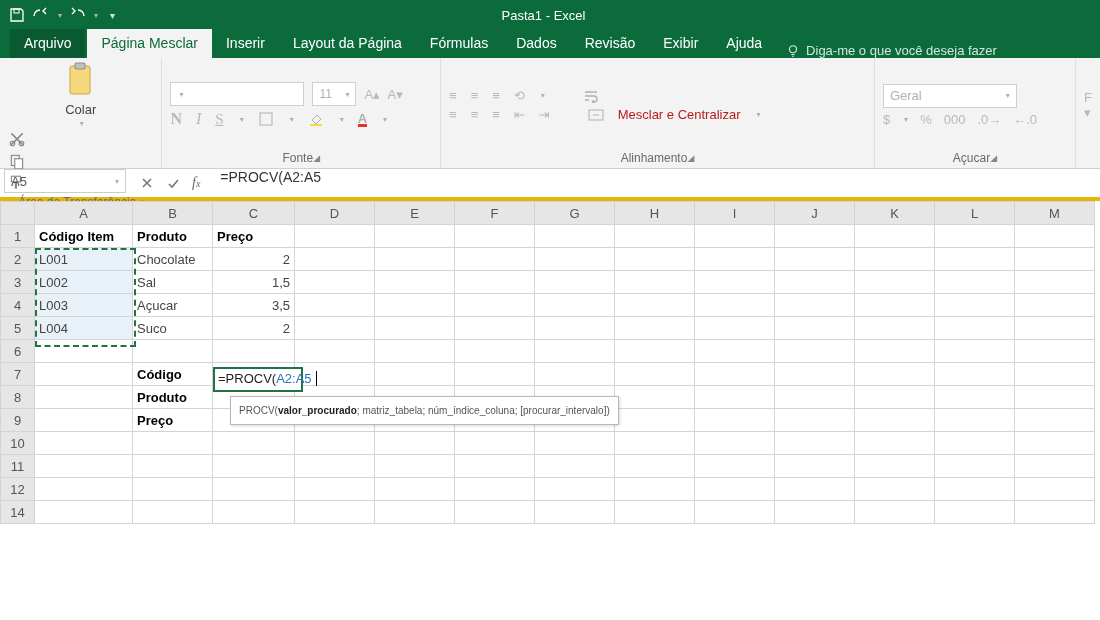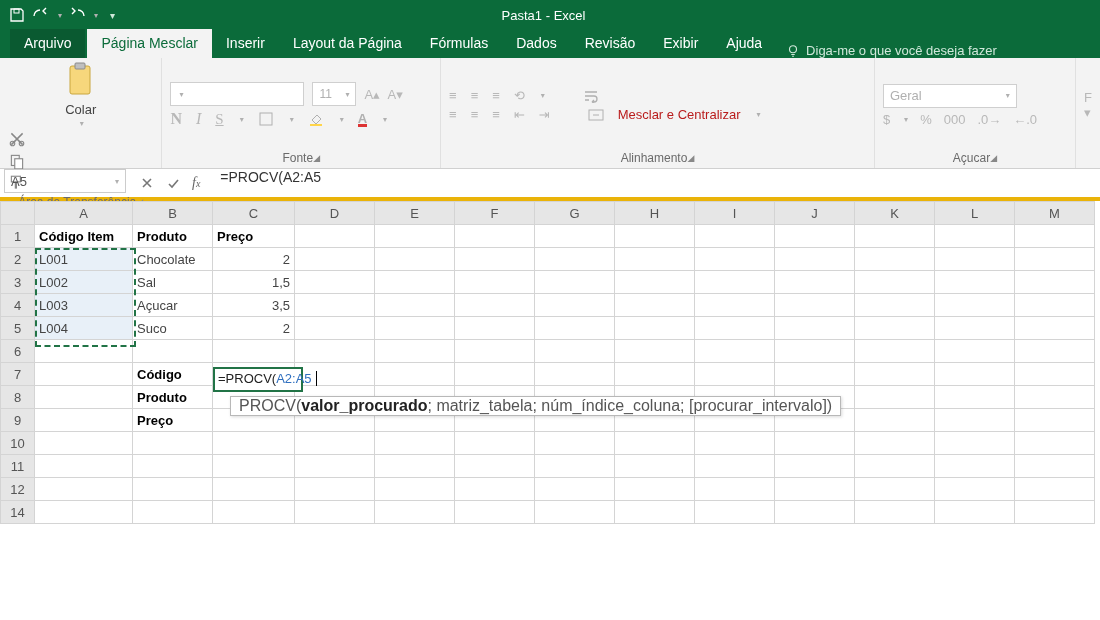--- a/index.html
+++ b/index.html
@@ -37,21 +37,21 @@
   table.grid th,table.grid td{border:1px solid #d4d4d4;height:23px;padding:0 4px;font-size:13px;background:#fff;box-sizing:border-box;overflow:hidden;white-space:nowrap}
   table.grid th{background:#e6e6e6;color:#555;font-weight:400;text-align:center}
   table.grid th.corner{background:#e6e6e6;width:34px}
   table.grid th.rowhdr{width:34px;text-align:center}
   .colA{width:98px}.colB{width:80px}.colC{width:82px}.colD,.colE,.colF,.colG,.colH,.colI,.colJ,.colK,.colL,.colM{width:80px}
   td.boldc{font-weight:700;color:#000000}
   td.num{text-align:right}
   .marching{position:absolute;border:2px dashed #217346;pointer-events:none}
   .editcell{position:absolute;border:2px solid #217346;background:#fff;font-size:13px;padding:2px 3px;box-sizing:border-box;color:#222}
   .editcell .ref{color:#2f6fbf}
-  .tooltip{position:absolute;background:#fff;border:1px solid #b8b8b8;font-size:16px;padding:0 8px;color:#555;box-shadow:1px 1px 3px rgba(0,0,0,.15)}
+  .tooltip{position:absolute;background:#fff;border:1px solid #b8b8b8;font-size:10px;padding:8px 8px;color:#555;box-shadow:1px 1px 3px rgba(0,0,0,.15)}
   .tooltip b{color:#222;font-weight:700}
   .sel-hl{background:#e8f0f8!important}
   .clip-group{display:flex;gap:2px}
   .clip-big{display:flex;flex-direction:column;align-items:center;gap:2px;color:#555}
   .clip-small{display:flex;flex-direction:column;gap:4px}
   .gray{color:#b8b8b8}
   .numfmt{border:1px solid #cfcfcf;background:#fff;height:22px;width:120px;display:flex;align-items:center;padding:0 6px;color:#b0b0b0;justify-content:space-between}
   svg{display:block}
 </style>
 </head>

